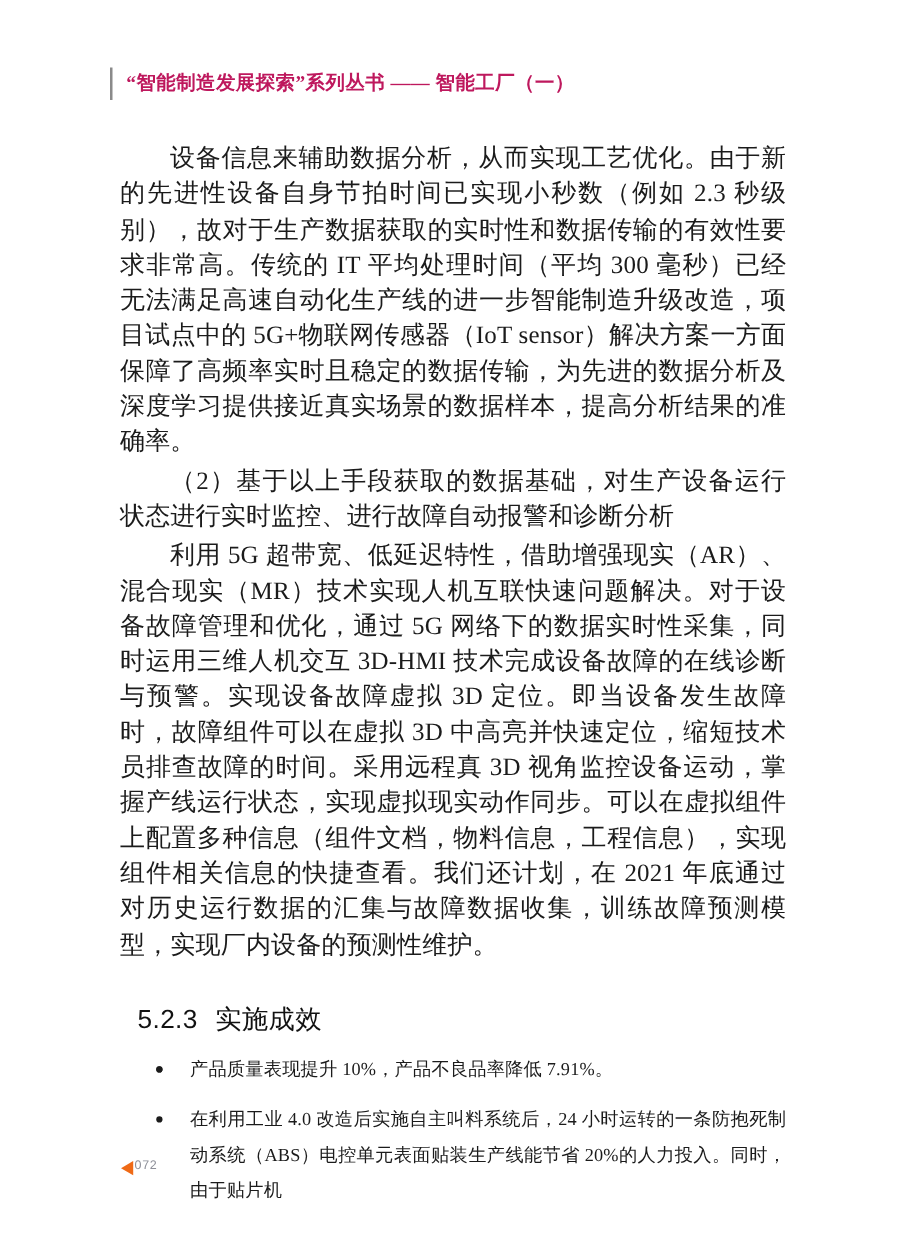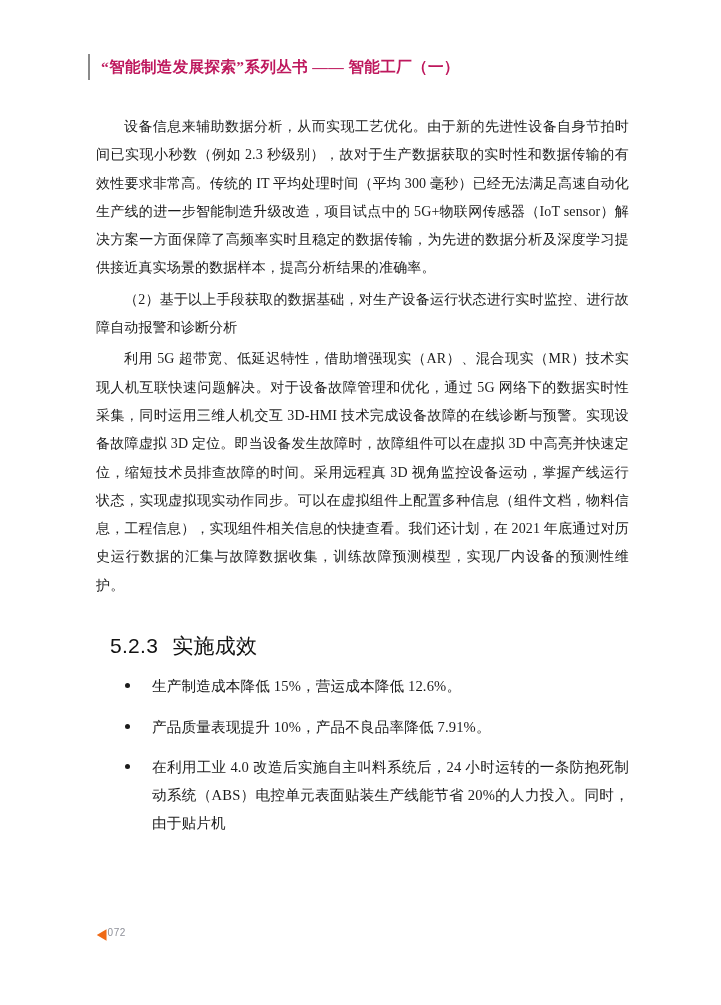--- a/index.html
+++ b/index.html
@@ -53,21 +53,21 @@
   
   .content {
     position: absolute;
     left: 96px;
     top: 113px;
     width: 533px;
   }
 
   p.body-para {
     margin: 0 0 3px 0;
-    font-size: 14px;
+    font-size: 20px;
     line-height: 28.3px;
     text-align: justify;
     text-justify: inter-ideograph;
     text-indent: 2em;
     color: #1b1b1b;
     letter-spacing: 0.15px;
   }
 
   
   .section-heading {
@@ -163,21 +163,20 @@
     <p class="body-para">利用 5G 超带宽、低延迟特性，借助增强现实（AR）、混合现实（MR）技术实现人机互联快速问题解决。对于设备故障管理和优化，通过 5G 网络下的数据实时性采集，同时运用三维人机交互 3D-HMI 技术完成设备故障的在线诊断与预警。实现设备故障虚拟 3D 定位。即当设备发生故障时，故障组件可以在虚拟 3D 中高亮并快速定位，缩短技术员排查故障的时间。采用远程真 3D 视角监控设备运动，掌握产线运行状态，实现虚拟现实动作同步。可以在虚拟组件上配置多种信息（组件文档，物料信息，工程信息），实现组件相关信息的快捷查看。我们还计划，在 2021 年底通过对历史运行数据的汇集与故障数据收集，训练故障预测模型，实现厂内设备的预测性维护。</p>
 
     <h2 class="section-heading">
       <span class="num">5.2.3</span><span>实施成效</span>
     </h2>
 
 
     <ul class="bullets">
       <li>
         <span class="bullet-dot"></span>
-        <span>生产制造成本降低 15%，营运成本降低 12.6%。</span>
       </li>
       <li>
         <span class="bullet-dot"></span>
         <span>产品质量表现提升 10%，产品不良品率降低 7.91%。</span>
       </li>
       <li>
         <span class="bullet-dot"></span>
         <span>在利用工业 4.0 改造后实施自主叫料系统后，24 小时运转的一条防抱死制动系统（ABS）电控单元表面贴装生产线能节省 20%的人力投入。同时，由于贴片机</span>
       </li>
     </ul>

